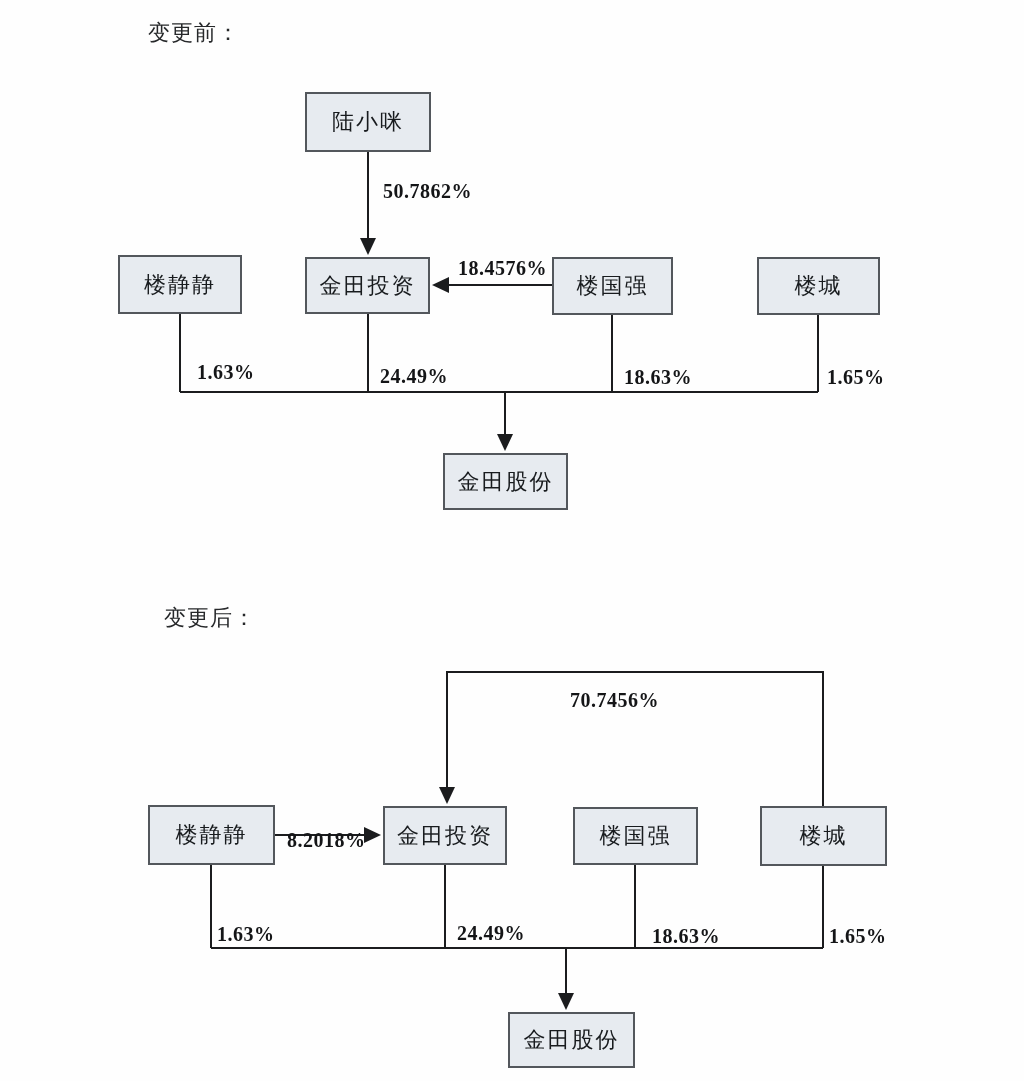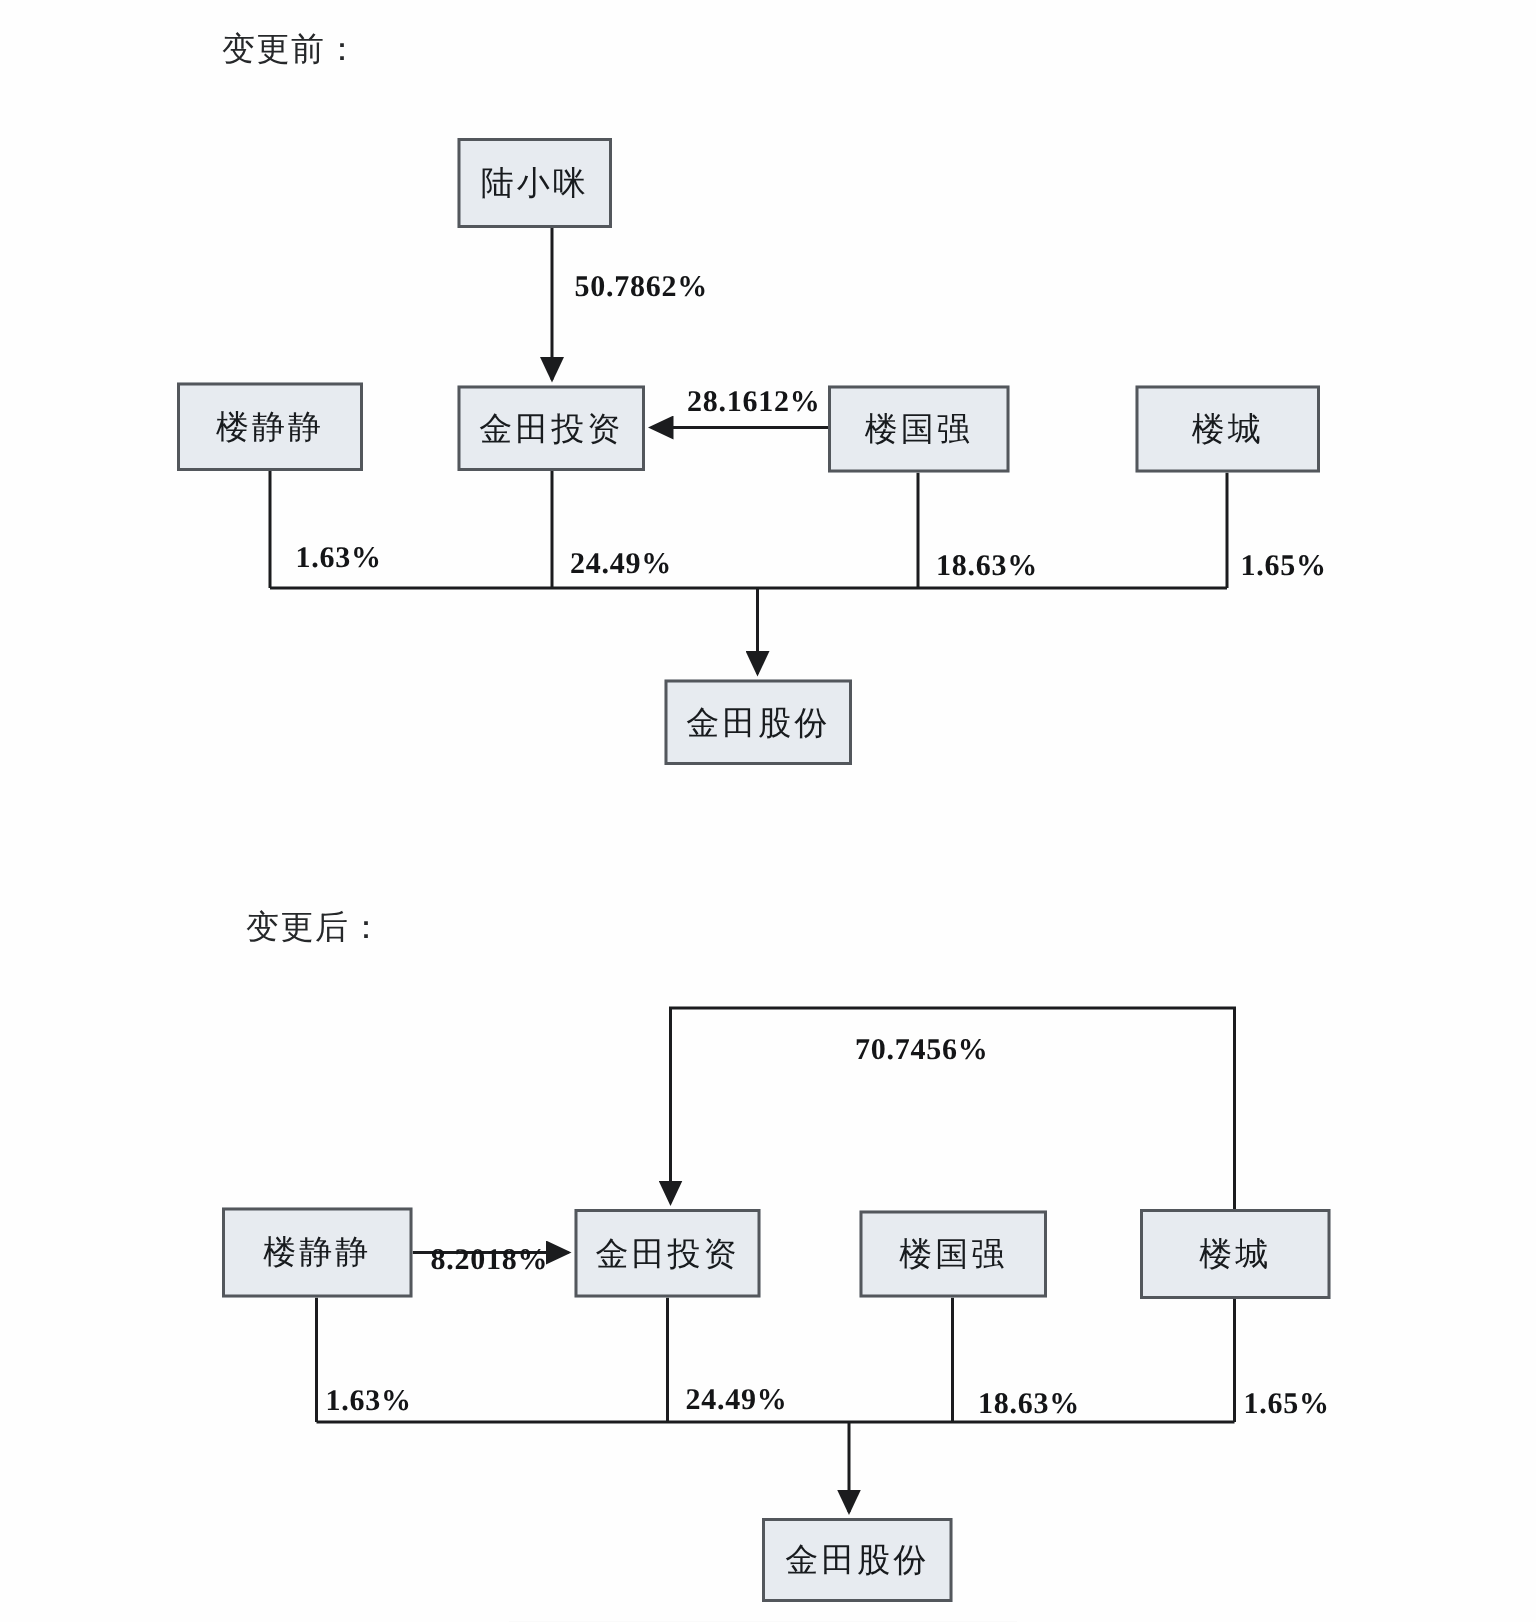--- a/index.html
+++ b/index.html
@@ -77,34 +77,34 @@
     <line x1="211" y1="865" x2="211" y2="948"></line>
     <line x1="445" y1="865" x2="445" y2="948"></line>
     <line x1="635" y1="865" x2="635" y2="948"></line>
     <line x1="823" y1="866" x2="823" y2="948"></line>
     <line x1="211" y1="948" x2="823" y2="948"></line>
     <line x1="566" y1="948" x2="566" y2="1008" marker-end="url(#ah)"></line>
   </svg>
 
   <div class="heading" style="left:148px;top:18px;">变更前：</div>
 
-  <div class="node" style="left:305px;top:92px;width:103px;height:60px;">陆小咪</div>
+  <div class="node" style="left:305px;top:92px;width:126px;height:60px;">陆小咪</div>
 
   <div class="node" style="left:118px;top:255px;width:124px;height:59px;">楼静静</div>
 
   <div class="node" style="left:305px;top:257px;width:125px;height:57px;">金田投资</div>
 
   <div class="node" style="left:552px;top:257px;width:121px;height:58px;">楼国强</div>
 
   <div class="node" style="left:757px;top:257px;width:123px;height:58px;">楼城</div>
 
   <div class="node" style="left:443px;top:453px;width:125px;height:57px;">金田股份</div>
 
   <div class="pct" style="left:383px;top:180px;">50.7862%</div>
-  <div class="pct" style="left:458px;top:257px;">28.1612%</div>
+  <div class="pct" style="left:458px;top:257px;">18.4576%</div>
   <div class="pct" style="left:197px;top:361px;">1.63%</div>
   <div class="pct" style="left:380px;top:365px;">24.49%</div>
   <div class="pct" style="left:624px;top:366px;">18.63%</div>
   <div class="pct" style="left:827px;top:366px;">1.65%</div>
 
   <div class="heading" style="left:148px;top:603px;margin-left:16px;">变更后：</div>
 
   <div class="node" style="left:148px;top:805px;width:127px;height:60px;">楼静静</div>
 
   <div class="node" style="left:383px;top:806px;width:124px;height:59px;">金田投资</div>

